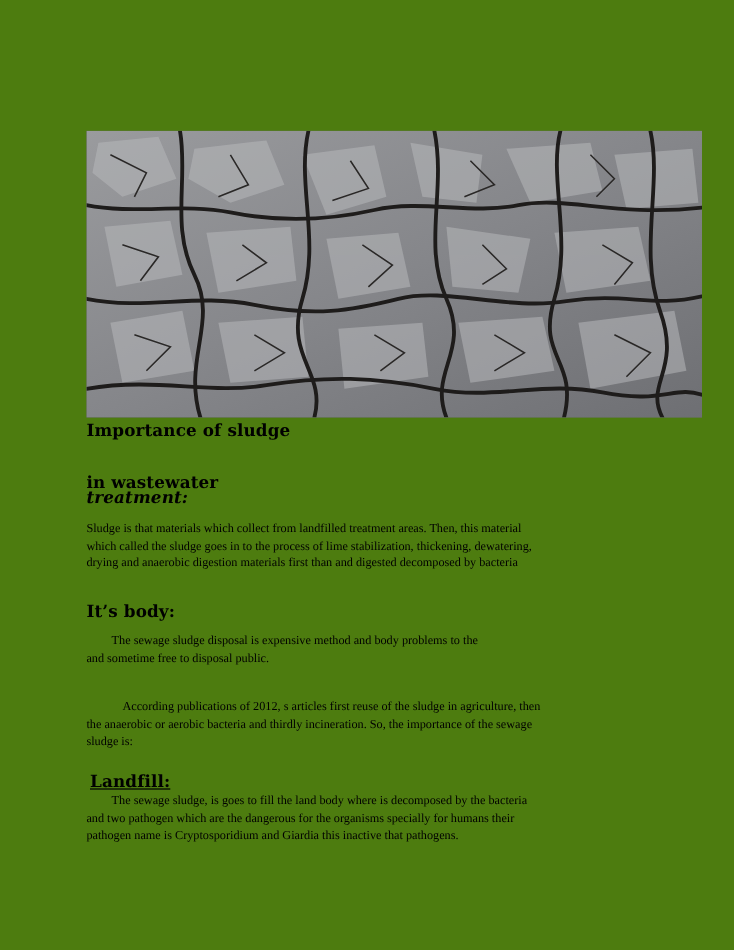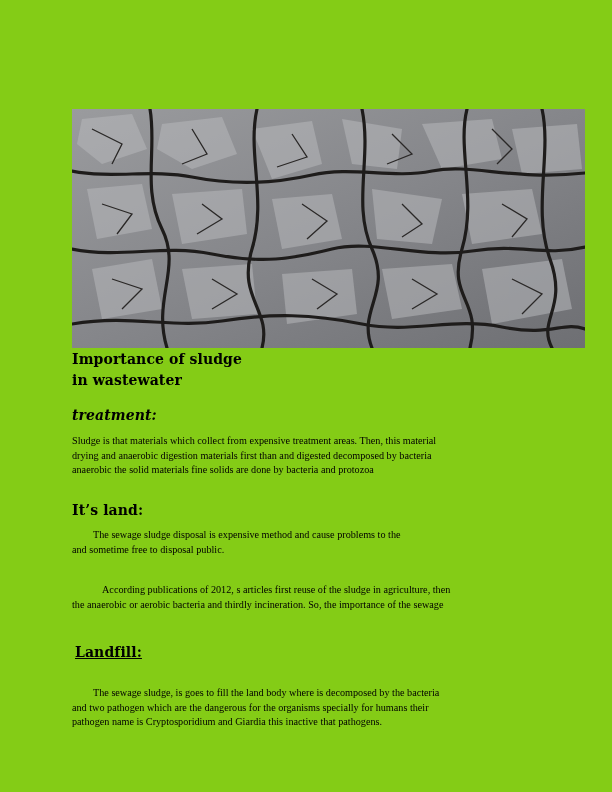--- a/index.html
+++ b/index.html
@@ -1,18 +1,18 @@
 <!DOCTYPE html>
 <html><head>
   <meta charset="utf-8">
   <style>
     html, body { margin: 0; padding: 0; background: #ffffff; }
     body { width: 612px; height: 792px; position: relative; overflow: hidden;
            font-family: "DejaVu Serif", "Liberation Serif", serif; color: #000; }
-    .page { position: absolute; left: 0; top: 0; width: 612px; height: 792px; background: #84cc16; }
+    .page { position: absolute; left: 0; top: 0; width: 612px; height: 792px; background: #4d7c0f; }
     .photo { position: absolute; left: 72px; top: 109px; width: 513px; height: 239px; overflow: hidden;
              background: #6d6e70; }
     .photo svg { display: block; width: 100%; height: 100%; }
     .h { position: absolute; left: 72px; font-weight: bold; font-size: 14px; letter-spacing: 0.1px;
          font-family: "DejaVu Serif", serif; white-space: nowrap; }
     .p { position: absolute; left: 72px; width: 470px; font-size: 10.2px; line-height: 14.7px;
          font-family: "Liberation Serif", "DejaVu Serif", serif; }
     .p .line { display: block; white-space: nowrap; }
     .indent1 { padding-left: 21px; }
     .indent2 { padding-left: 30px; }
@@ -74,42 +74,43 @@
         <path d="M40,170 L70,180 L50,200"></path>
         <path d="M140,170 L165,185 L140,200"></path>
         <path d="M240,170 L265,185 L245,200"></path>
         <path d="M340,170 L365,185 L340,200"></path>
         <path d="M440,170 L470,185 L450,205"></path>
       </g>
     </svg>
   </div>
 
   <div class="h" style="top:351px;">Importance of sludge</div>
-  <div class="h" style="top:372px;">in wastewater</div>
+  <div class="h" style="top:395px;">in wastewater</div>
   <div class="h" style="top:407px;font-style:italic;">treatment:</div>
 
   <div class="p" style="top:434px;">
-    <span class="line">Sludge is that materials which collect from expensive treatment areas. Then, this material</span>
+    <span class="line">Sludge is that materials which collect from landfilled treatment areas. Then, this material</span>
+    <span class="line">which called the sludge goes in to the process of lime stabilization, thickening, dewatering,</span>
     <span class="line">drying and anaerobic digestion materials first than and digested decomposed by bacteria</span>
-    <span class="line">anaerobic the solid materials fine solids are done by bacteria and protozoa</span>
   </div>
 
-  <div class="h" style="top:502px;">It’s land:</div>
+  <div class="h" style="top:502px;">It’s body:</div>
 
   <div class="p" style="top:528px;">
-    <span class="line indent1">The sewage sludge disposal is expensive method and cause problems to the</span>
+    <span class="line indent1">The sewage sludge disposal is expensive method and body problems to the</span>
     <span class="line">and sometime free to  disposal public.</span>
   </div>
 
   <div class="p" style="top:583px;">
     <span class="line indent2">According publications of 2012, s articles first reuse of the sludge in agriculture, then</span>
     <span class="line">the anaerobic or aerobic bacteria and thirdly incineration. So, the importance of the sewage</span>
+    <span class="line">sludge is:</span>
   </div>
 
   <div class="h" style="top:644px; left:75px;text-decoration:underline;">Landfill:</div>
 
-  <div class="p" style="top:686px;">
+  <div class="p" style="top:661px;">
     <span class="line indent1">The sewage sludge, is goes to fill the land body where is decomposed by the bacteria</span>
     <span class="line">and two pathogen which are the dangerous for the organisms specially for humans their</span>
     <span class="line">pathogen name is Cryptosporidium and Giardia this inactive that pathogens.</span>
   </div>
 
 </div>
 
 </body></html>

